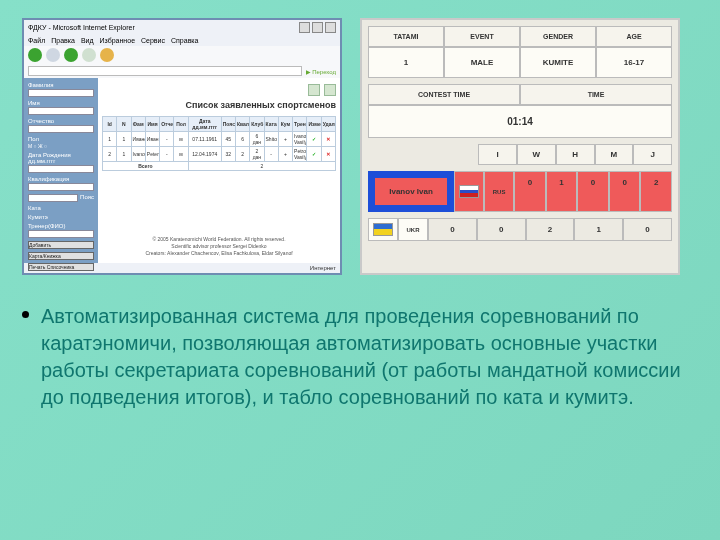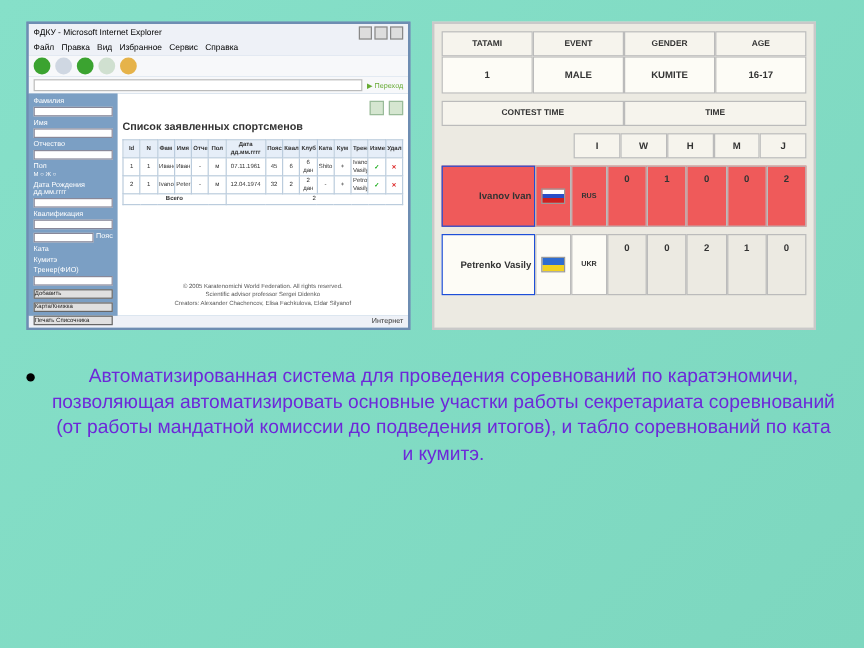--- a/index.html
+++ b/index.html
@@ -26,21 +26,21 @@
   .sidebar{width:74px;background:#7b9fc4;padding:4px;box-sizing:border-box;
     display:flex;flex-direction:column;gap:3px;font-size:6px;color:#fff;}
   .sb-field{display:flex;flex-direction:column;gap:1px;}
   .sb-field input,.sb-field select,.sb-field .txt{width:100%;height:8px;background:#fff;
     border:1px solid #889;font-size:5px;box-sizing:border-box;}
   .sb-btn{height:10px;background:#e0e0e0;border:1px solid #666;font-size:5px;color:#222;}
   .content{flex:1;background:#fff;padding:6px 4px;box-sizing:border-box;
     font-size:6px;color:#333;display:flex;flex-direction:column;}
   .ctop{display:flex;justify-content:flex-end;gap:4px;}
   .ctop .pbtn{width:10px;height:10px;background:#d5e6d0;border:1px solid #9b9;}
-  .ctitle{text-align:left;font-weight:bold;font-size:9px;margin:4px 0 6px;}
+  .ctitle{text-align:right;font-weight:bold;font-size:9px;margin:4px 0 6px;}
   .tbl{width:100%;border-collapse:collapse;table-layout:fixed;}
   .tbl th,.tbl td{border:1px solid #bcd;font-size:5px;padding:1px;text-align:center;
     overflow:hidden;}
   .tbl th{background:#e6eef8;}
   .tbl .edit{color:#1a1;font-weight:bold;}
   .tbl .del{color:#d22;font-weight:bold;}
   .footer1{font-size:5px;text-align:center;margin-top:auto;color:#555;line-height:1.4;}
   .statusbar{background:#eef1f7;font-size:6px;padding:2px 4px;display:flex;
     justify-content:space-between;color:#333;}
   
@@ -54,33 +54,33 @@
     background:#fdfcf6;font-size:8px;}
   .gap2{height:6px;}
   .timecells{display:flex;}
   .timecells .cell{flex:1;border:1px solid #bbb;padding:10px 0;text-align:center;
     background:#fdfcf6;font-size:10px;}
   .score-hdr{display:flex;}
   .score-hdr .spcell{flex:3;}
   .score-hdr .cell{flex:1;border:1px solid #bbb;text-align:center;padding:5px 0;
     background:#f6f4ed;font-size:8px;}
   .ath-row{display:flex;align-items:stretch;}
-  .ath-name{flex:2.3;border:1px solid #1d4ed8;background:#fdfcf6;padding:20px 2px;
-    text-align:right;font-size:8px;}
+  .ath-name{flex:2.3;border:7px solid #1d4ed8;background:#fdfcf6;padding:9px 2px;
+    text-align:center;font-size:8px;}
   .ath-flag{width:28px;border:1px solid #bbb;display:flex;align-items:center;
     justify-content:center;font-size:6px;background:#fdfcf6;}
   .flag-rus{background:linear-gradient(#fff 33%,#2a4dc7 33% 66%,#cc2020 66%);
     width:18px;height:11px;border:1px solid #999;}
   .flag-ukr{background:linear-gradient(#2f6dd0 50%,#f2d21f 50%);
     width:18px;height:11px;border:1px solid #999;}
   .ath-score{flex:1;border:1px solid #bbb;text-align:center;padding:6px 0;font-size:8px;}
   .red .ath-name,.red .ath-flag,.red .ath-score{background:#ef5a5a;}
   
-  .bullet{display:flex;align-items:flex-start;gap:12px;font-size:16px;color:#6d28d9;
-    line-height:1.35;margin-top:4px;text-align:center;}
+  .bullet{display:flex;align-items:flex-start;gap:12px;font-size:20px;color:#0f766e;
+    line-height:1.35;margin-top:4px;}
   .dot{width:7px;height:7px;background:#000;border-radius:50%;margin-top:8px;
     flex-shrink:0;}
 </style>
 </head>
 <body>
 
 <div class="slide">
   <div class="imgs">
 
     <div class="shot1">
@@ -246,20 +246,21 @@
         <div class="cell">MALE</div>
         <div class="cell">KUMITE</div>
         <div class="cell">16-17</div>
       </div>
       <div class="gap2"></div>
       <div class="hdr2">
         <div class="cell" style="flex:1">CONTEST TIME</div>
         <div class="cell" style="flex:1">TIME</div>
       </div>
       <div class="timecells">
+        <div class="cell">01:14</div>
       </div>
       <div class="gap2"></div>
       <div class="score-hdr">
         <div class="spcell"></div>
         <div class="cell">I</div>
         <div class="cell">W</div>
         <div class="cell">H</div>
         <div class="cell">M</div>
         <div class="cell">J</div>
       </div>
@@ -271,21 +272,20 @@
           </div>
         <div class="ath-flag">RUS</div>
         <div class="ath-score">0</div>
         <div class="ath-score">1</div>
         <div class="ath-score">0</div>
         <div class="ath-score">0</div>
         <div class="ath-score">2</div>
       </div>
       <div class="gap2"></div>
       <div class="ath-row">
-        <div class="ath-name">Petrenko Vasily</div>
         <div class="ath-flag">
             <div class="flag-ukr"></div>
           </div>
         <div class="ath-flag">UKR</div>
         <div class="ath-score">0</div>
         <div class="ath-score">0</div>
         <div class="ath-score">2</div>
         <div class="ath-score">1</div>
         <div class="ath-score">0</div>
       </div>

